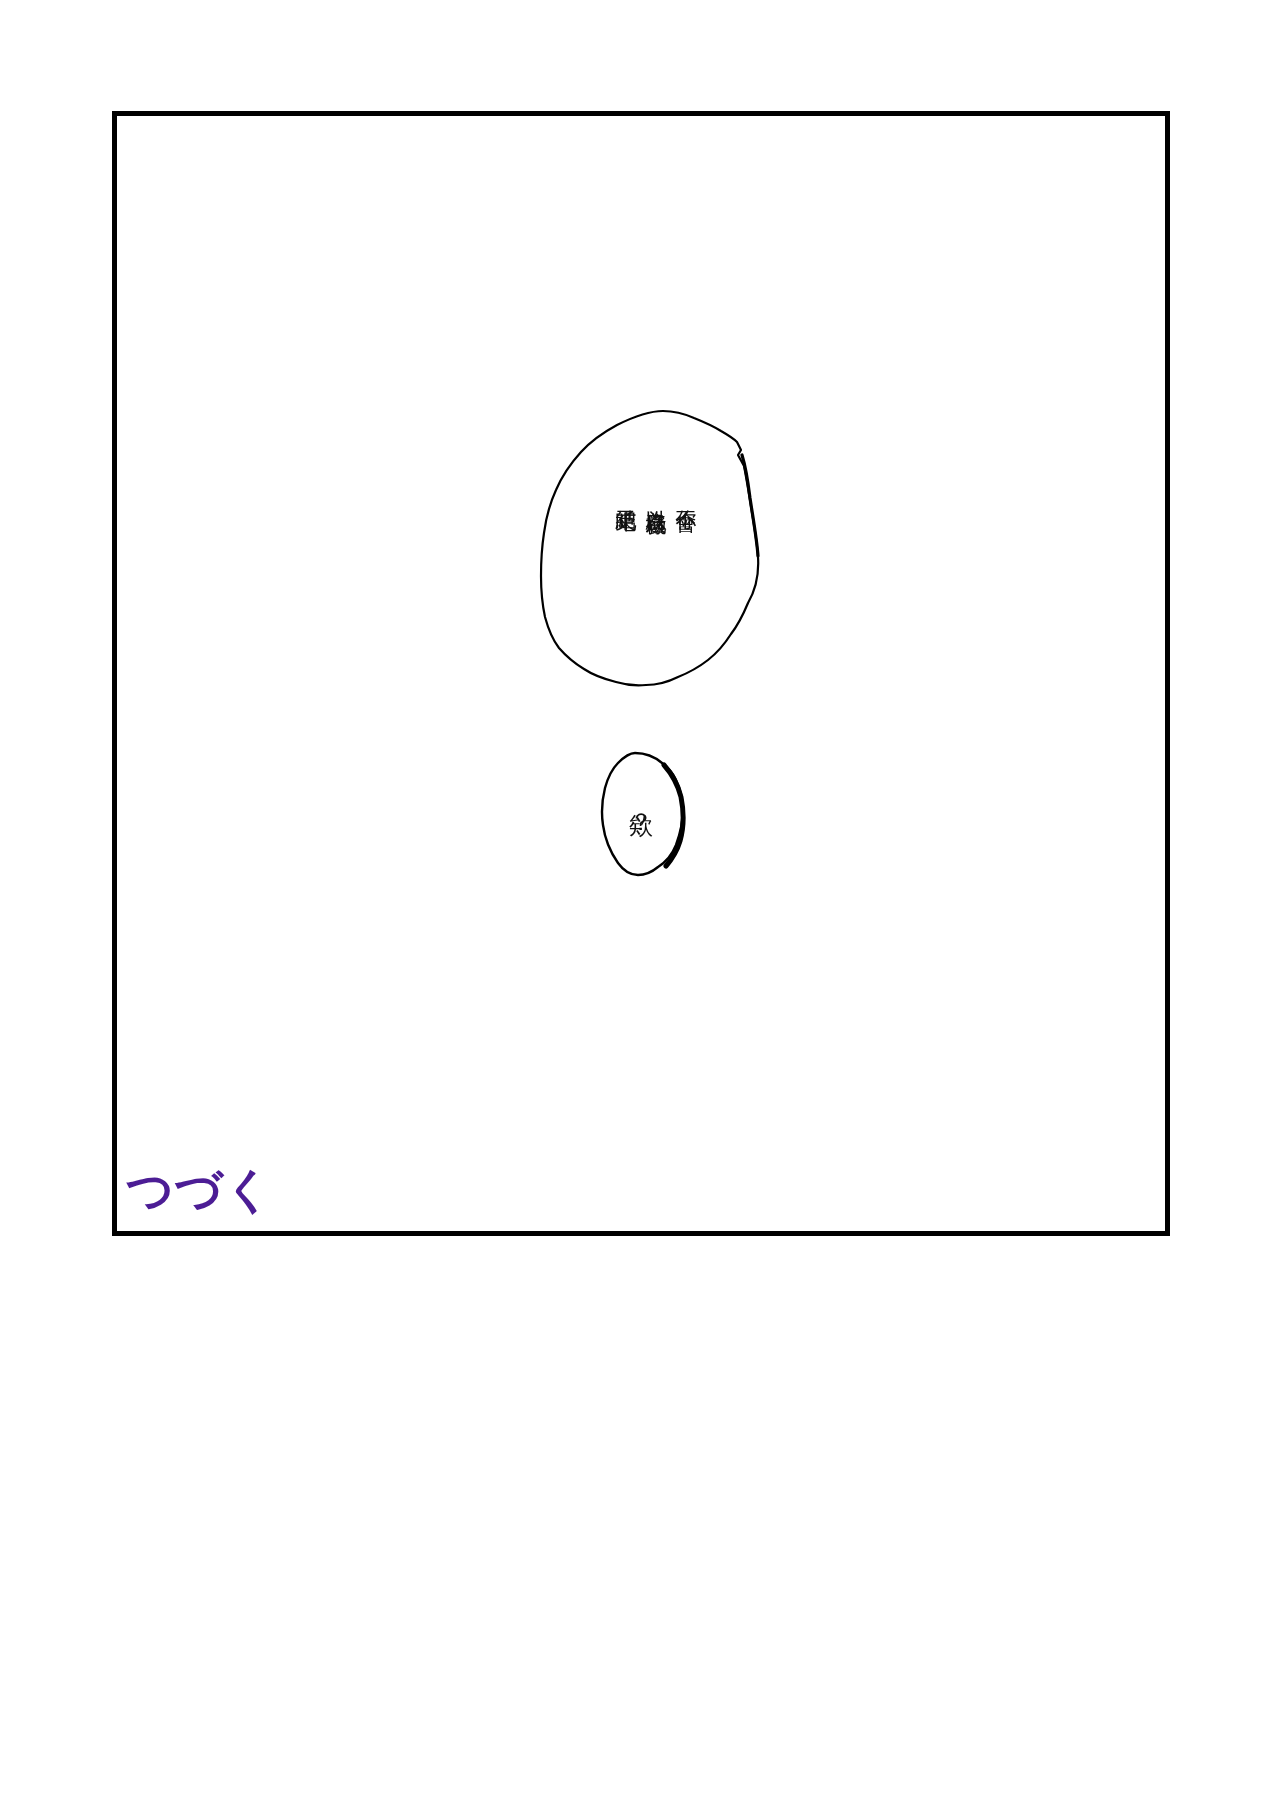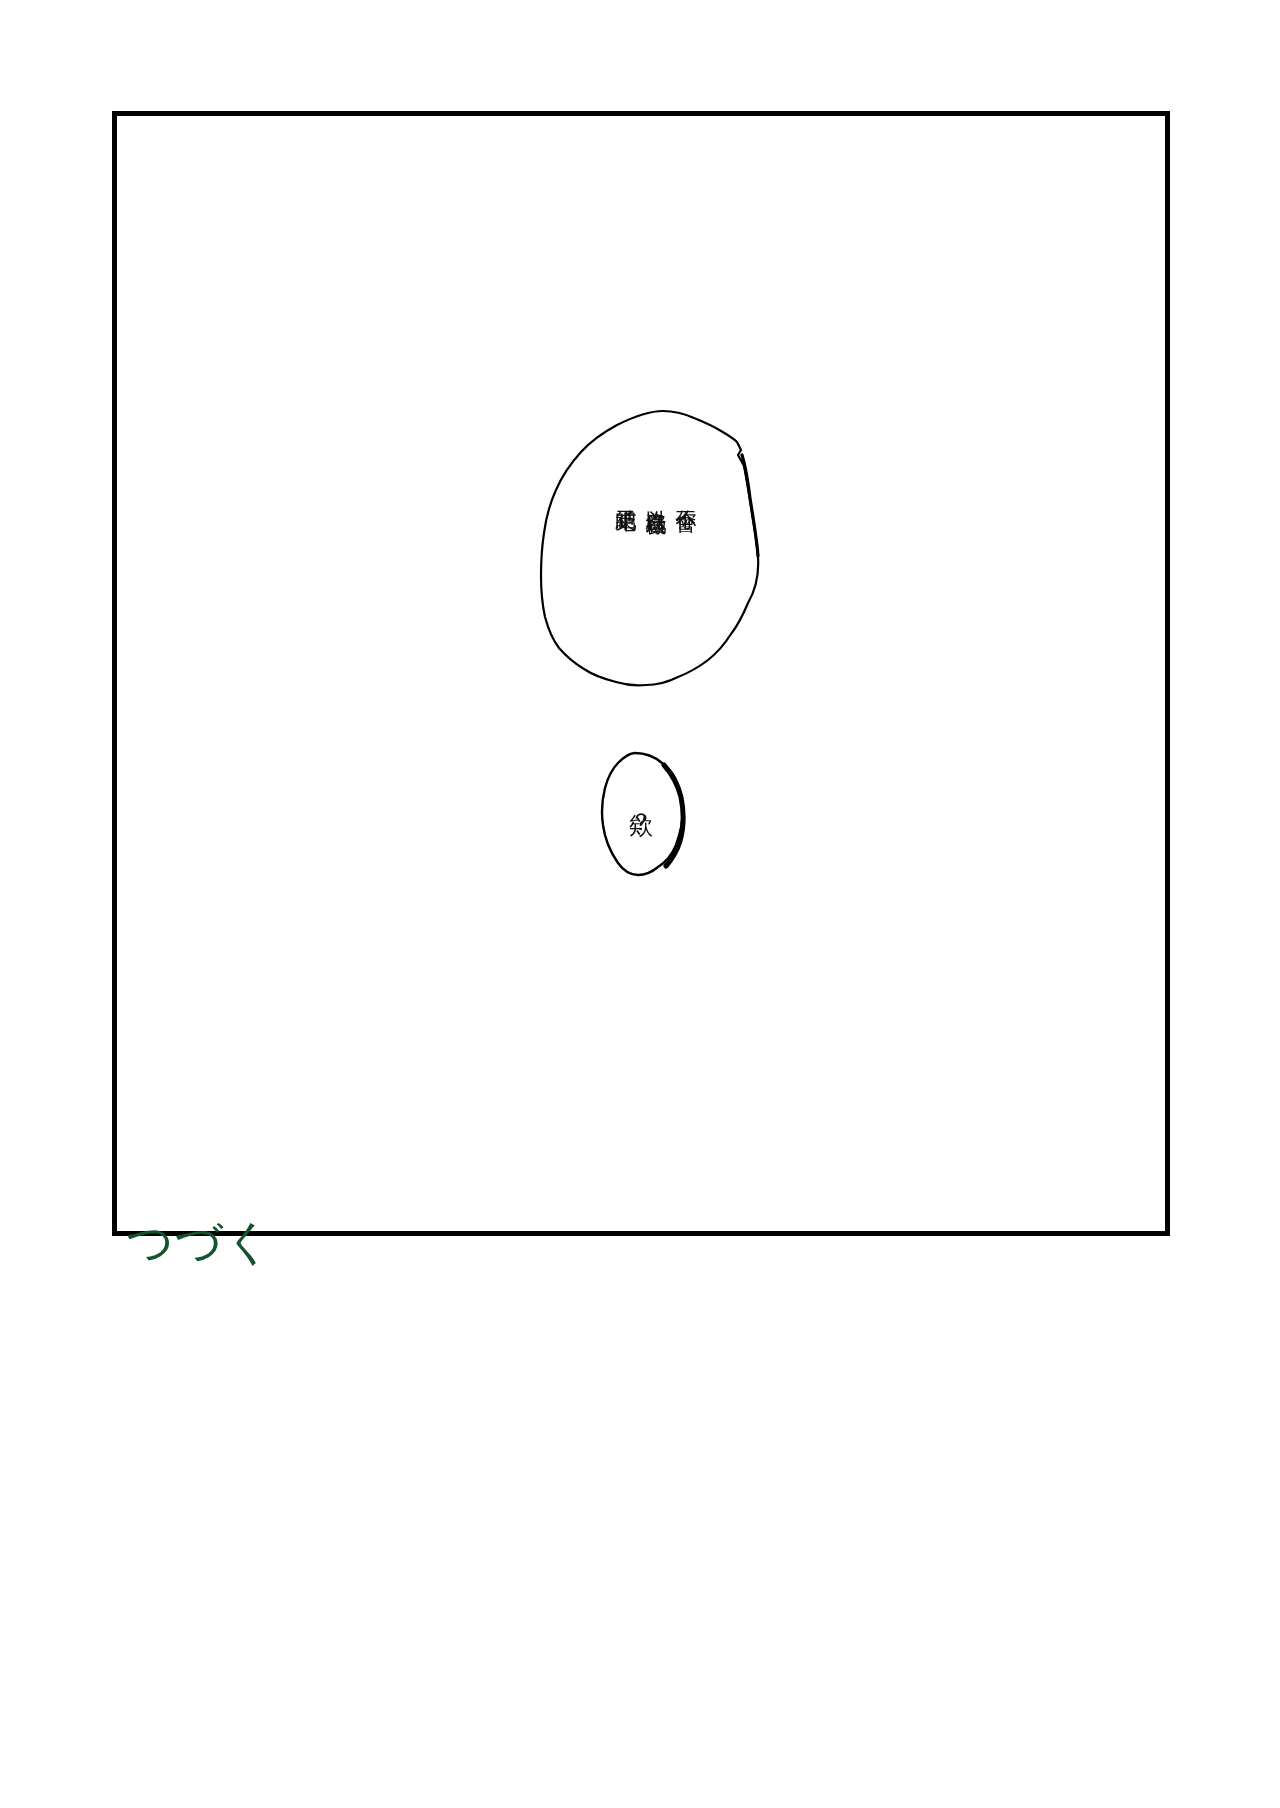--- a/index.html
+++ b/index.html
@@ -45,25 +45,25 @@
     left: 626px;
     top: 795px;
     width: 30px;
     height: 60px;
     font-size: 24px;
     line-height: 30px;
   }
   .tsuzuku {
     position: absolute;
     left: 126px;
-    top: 1218px;
+    top: 1166px;
     font-size: 47px;
     line-height: 1.0;
-    font-weight: normal;
-    color: #14532d;
+    font-weight: bold;
+    color: #4c1d95;
     font-family: "DejaVu Sans", sans-serif;
     letter-spacing: 1px;
   }
 </style>
 </head>
 <body>
 
 <div class="page">
 
   <svg class="artwork" viewBox="0 0 1280 1808" xmlns="http://www.w3.org/2000/svg">

